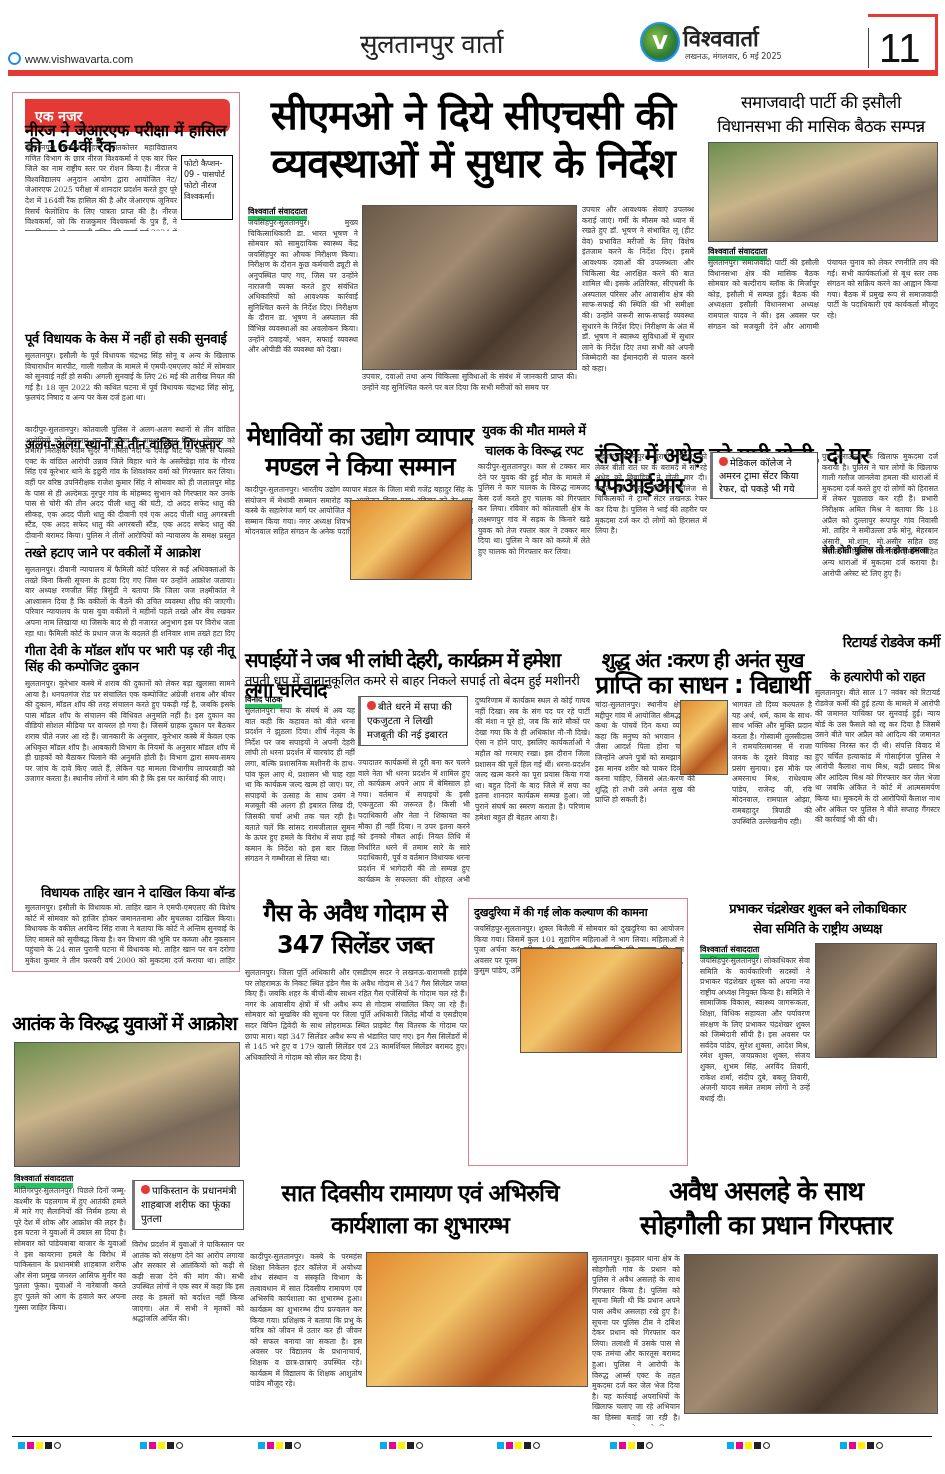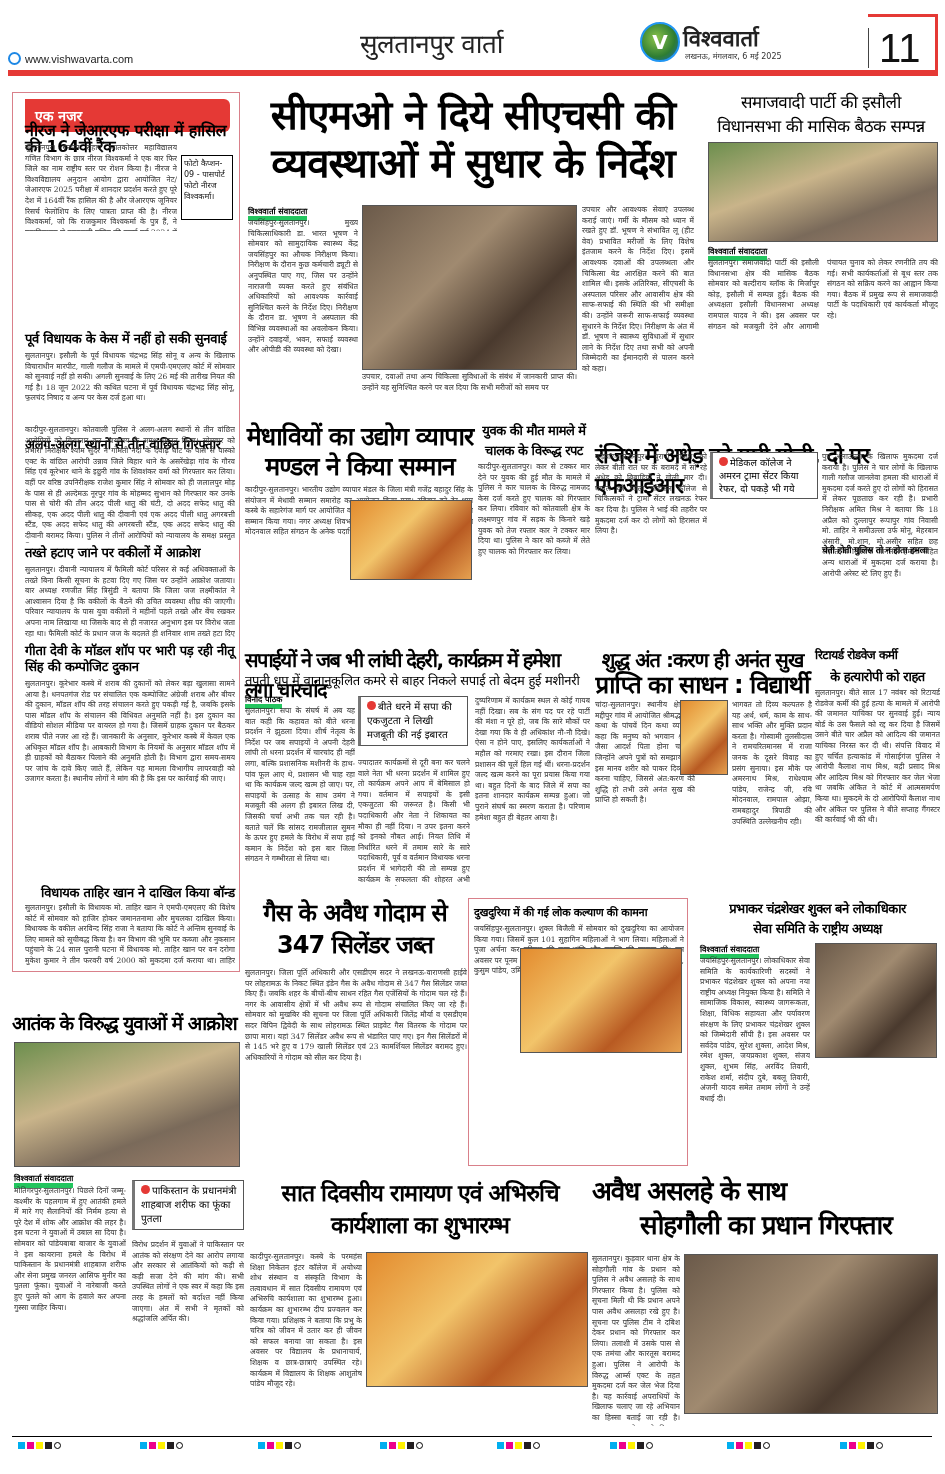--- a/index.html
+++ b/index.html
@@ -117,21 +117,21 @@
 </div>
 <div class="abs body" style="left:358px; top:758px; width:112px; height:128px;">ज्यादातर कार्यक्रमों से दूरी बना कर चलने वाले नेता भी धरना प्रदर्शन में शामिल हुए तो कार्यक्रम अपने आप में बेमिसाल हो गया। वर्तमान में सपाइयों के इसी एकजुटता की जरूरत है। किसी भी पदाधिकारी और नेता ने शिकायत का मौका ही नहीं दिया। न उपर इतना करने को इनको नौबत आई। नियत तिथि में निर्धारित धरने में तमाम सारे के सारे पदाधिकारी, पूर्व व वर्तमान विधायक धरना प्रदर्शन में भागेदारी की तो सम्पन्न हुए कार्यक्रम के सफलता की शोहरत अभी तक बरकरार है।</div>
 <div class="abs body" style="left:475px; top:696px; width:115px; height:190px;">दुष्परिणाम में कार्यक्रम स्थल से कोई गायब नहीं दिखा। सब के संग पद पर रहे पार्टी की मंशा न पूरे हो, जब कि सारे मौकों पर देखा गया कि वे ही अधिकांश नौ-नौ दिखे। ऐसा न होने पाए, इसलिए कार्यकर्ताओं ने महौल को गरमाए रखा। इस दौरान जिला प्रशासन की चूलें हिल गई थीं। धरना-प्रदर्शन जल्द खत्म करने का पूरा प्रयास किया गया था। बहुत दिनों के बाद जिले में सपा का इतना शानदार कार्यक्रम सम्पन्न हुआ। जो पुराने संघर्ष का स्मरण कराता है। परिणाम हमेशा बहुत ही बेहतर आया है।</div>
 
 <div class="abs head-l" style="left:595px; top:645px; width:215px; text-align:center; font-size:20px;">शुद्ध अंत :करण ही अनंत सुख</div>
 <div class="abs head-l" style="left:595px; top:670px; width:215px; text-align:center; font-size:24px;">प्राप्ति का साधन : विद्यार्थी</div>
 <div class="abs body" style="left:595px; top:700px; width:100px; height:186px;">चांदा-सुलतानपुर। स्थानीय क्षेत्र के मद्दीपुर गांव में आयोजित श्रीमद्भागवत कथा के पांचवें दिन कथा व्यास ने कहा कि मनुष्य को भगवान श्रीराम जैसा आदर्श पिता होना चाहिए। जिन्होंने अपने पुत्रों को समझाया कि इस मानव शरीर को पाकर दिव्य तप करना चाहिए, जिससे अंत:करण की शुद्धि हो तभी उसे अनंत सुख की प्राप्ति हो सकती है।</div>
 <div class="abs photo orange" style="left:680px; top:700px; width:48px; height:75px;"></div>
 <div class="abs body" style="left:732px; top:700px; width:80px; height:186px;">भागवत तो दिव्य कल्पतरु है यह अर्थ, धर्म, काम के साथ-साथ भक्ति और मुक्ति प्रदान करता है। गोस्वामी तुलसीदास ने रामचरितमानस में राजा जनक के दूसरे विवाह का प्रसंग सुनाया। इस मौके पर अमरनाथ मिश्र, राधेश्याम पांडेय, राजेन्द्र जी, रवि मोदनवाल, रामपाल ओझा, रामबहादुर त्रिपाठी की उपस्थिति उल्लेखनीय रही।</div>
 
-<div class="abs head-m" style="left:815px; top:645px; width:125px; text-align:left; font-size:12px;">रिटायर्ड रोडवेज कर्मी</div>
+<div class="abs head-m" style="left:815px; top:632px; width:125px; text-align:right; font-size:14px;">रिटायर्ड रोडवेज कर्मी</div>
 <div class="abs head-m" style="left:815px; top:666px; width:125px; text-align:center; font-size:13px;">के हत्यारोपी को राहत</div>
 <div class="abs body" style="left:815px; top:688px; width:125px; height:198px;">सुलतानपुर। बीते साल 17 नवंबर को रिटायर्ड रोडवेज कर्मी की हुई हत्या के मामले में आरोपी की जमानत याचिका पर सुनवाई हुई। न्याय बोर्ड के उस फैसले को रद्द कर दिया है जिसमें उसने बीते चार अप्रैल को आदित्य की जमानत याचिका निरस्त कर दी थी। संपत्ति विवाद में हुए चर्चित हत्याकांड में गोसाईगंज पुलिस ने आरोपी कैलाश नाथ मिश्र, बद्री प्रसाद मिश्र और आदित्य मिश्र को गिरफ्तार कर जेल भेजा था जबकि अंकित ने कोर्ट में आत्मसमर्पण किया था। मुकदमे के दो आरोपियों कैलाश नाथ और अंकित पर पुलिस ने बीते सप्ताह गैंगस्टर की कार्रवाई भी की थी।</div>
 
 <div class="abs head-l" style="left:245px; top:898px; width:220px; text-align:center; font-size:24px;">गैस के अवैध गोदाम से</div>
 <div class="abs head-l" style="left:245px; top:930px; width:220px; text-align:center; font-size:24px;">347 सिलेंडर जब्त</div>
 <div class="abs body" style="left:245px; top:968px; width:222px; height:196px;">सुलतानपुर। जिला पूर्ति अधिकारी और एसडीएम सदर ने लखनऊ-वाराणसी हाईवे पर लोहरामऊ के निकट स्थित इंडेन गैस के अवैध गोदाम से 347 गैस सिलेंडर जब्त किए हैं। जबकि शहर के बीचों-बीच साधन रहित गैस एजेंसियों के गोदाम चल रहे हैं। नगर के आवासीय क्षेत्रों में भी अवैध रूप से गोदाम संचालित किए जा रहे हैं। सोमवार को मुखबिर की सूचना पर जिला पूर्ति अधिकारी जितेंद्र मौर्या व एसडीएम सदर विपिन द्विवेदी के साथ लोहरामऊ स्थित प्राइवेट गैस वितरक के गोदाम पर छापा मारा। यहां 347 सिलेंडर अवैध रूप से भंडारित पाए गए। इन गैस सिलेंडरों में से 145 भरे हुए व 179 खाली सिलेंडर एवं 23 कामर्शियल सिलेंडर बरामद हुए। अधिकारियों ने गोदाम को सील कर दिया है।</div>
 
 <div class="abs pinkbox" style="left:468px; top:898px; width:220px; height:268px; border-color:#d9808a;"></div>
 <div class="abs head-s" style="left:474px; top:905px; width:210px; font-size:11px;">दुखदुरिया में की गई लोक कल्याण की कामना</div>
 <div class="abs body" style="left:474px; top:924px; width:210px; height:240px;">जयसिंहपुर-सुलतानपुर। शुक्ल बिजैली में सोमवार को दुखदुरिया का आयोजन किया गया। जिसमें कुल 101 सुहागिन महिलाओं ने भाग लिया। महिलाओं ने पूजा अर्चना कर परिवार की सुख-शांति और समृद्धि की कामना की। इस अवसर पर पूनम शुक्ला, रीता शुक्ला, रीमा शुक्ला, नीलम पांडेय, ज्योति मिश्रा, कुसुम पांडेय, उर्मिला, जागृति दूबे, सुशीला वर्मा आदि मौजूद रहीं।</div>
@@ -150,21 +150,21 @@
 <div class="abs callout" style="left:132px; top:1180px; width:112px; font-size:10px; line-height:14px;">
   <span class="dot"></span><span>पाकिस्तान के प्रधानमंत्री शाहबाज शरीफ का फूंका पुतला</span>
 </div>
 <div class="abs body" style="left:132px; top:1240px; width:112px; height:184px;">विरोध प्रदर्शन में युवाओं ने पाकिस्तान पर आतंक को संरक्षण देने का आरोप लगाया और सरकार से आतंकियों को कड़ी से कड़ी सजा देने की मांग की। सभी उपस्थित लोगों ने एक स्वर में कहा कि इस तरह के हमलों को बर्दाश्त नहीं किया जाएगा। अंत में सभी ने मृतकों को श्रद्धांजलि अर्पित की।</div>
 
 <div class="abs head-l" style="left:250px; top:1178px; width:340px; text-align:center; font-size:23px;">सात दिवसीय रामायण एवं अभिरुचि</div>
 <div class="abs head-l" style="left:250px; top:1210px; width:340px; text-align:center; font-size:23px;">कार्यशाला का शुभारम्भ</div>
 <div class="abs body" style="left:250px; top:1252px; width:112px; height:172px;">कादीपुर-सुलतानपुर। कस्बे के परमहंस शिक्षा निकेतन इंटर कॉलेज में अयोध्या शोध संस्थान व संस्कृति विभाग के तत्वावधान में सात दिवसीय रामायण एवं अभिरुचि कार्यशाला का शुभारम्भ हुआ। कार्यक्रम का शुभारम्भ दीप प्रज्वलन कर किया गया। प्रशिक्षक ने बताया कि प्रभु के चरित्र को जीवन में उतार कर ही जीवन को सफल बनाया जा सकता है। इस अवसर पर विद्यालय के प्रधानाचार्य, शिक्षक व छात्र-छात्राएं उपस्थित रहे। कार्यक्रम में विद्यालय के शिक्षक आशुतोष पांडेय मौजूद रहे।</div>
 <div class="abs photo orange" style="left:366px; top:1252px; width:222px; height:135px;"></div>
 
-<div class="abs head-l" style="left:592px; top:1176px; width:348px; font-size:26px;">अवैध असलहे के साथ</div>
+<div class="abs head-l" style="left:592px; top:1176px; width:348px; text-align:center; font-size:26px;">अवैध असलहे के साथ</div>
 <div class="abs head-l" style="left:592px; top:1210px; width:348px; text-align:center; font-size:26px;">सोहगौली का प्रधान गिरफ्तार</div>
 <div class="abs body" style="left:592px; top:1254px; width:88px; height:172px;">सुलतानपुर। कूड़वार थाना क्षेत्र के सोहगौली गांव के प्रधान को पुलिस ने अवैध असलहे के साथ गिरफ्तार किया है। पुलिस को सूचना मिली थी कि प्रधान अपने पास अवैध असलहा रखे हुए है। सूचना पर पुलिस टीम ने दबिश देकर प्रधान को गिरफ्तार कर लिया। तलाशी में उसके पास से एक तमंचा और कारतूस बरामद हुआ। पुलिस ने आरोपी के विरुद्ध आर्म्स एक्ट के तहत मुकदमा दर्ज कर जेल भेज दिया है। यह कार्रवाई अपराधियों के खिलाफ चलाए जा रहे अभियान का हिस्सा बताई जा रही है। प्रशासन अब पूरे मामले की गहन जांच कर रहा है।</div>
 <div class="abs photo dark" style="left:684px; top:1254px; width:254px; height:160px;"></div>
 
 <div class="abs rule" style="left:12px; top:1436px; width:920px; height:1px;"></div>
 <div id="cmyk-row">
     <div class="abs cmyk" style="left: 18px;">
       <span style="background: rgb(0, 174, 239);"></span>
       <span style="background: rgb(236, 0, 140);"></span>
       <span style="background: rgb(255, 242, 0);"></span>

